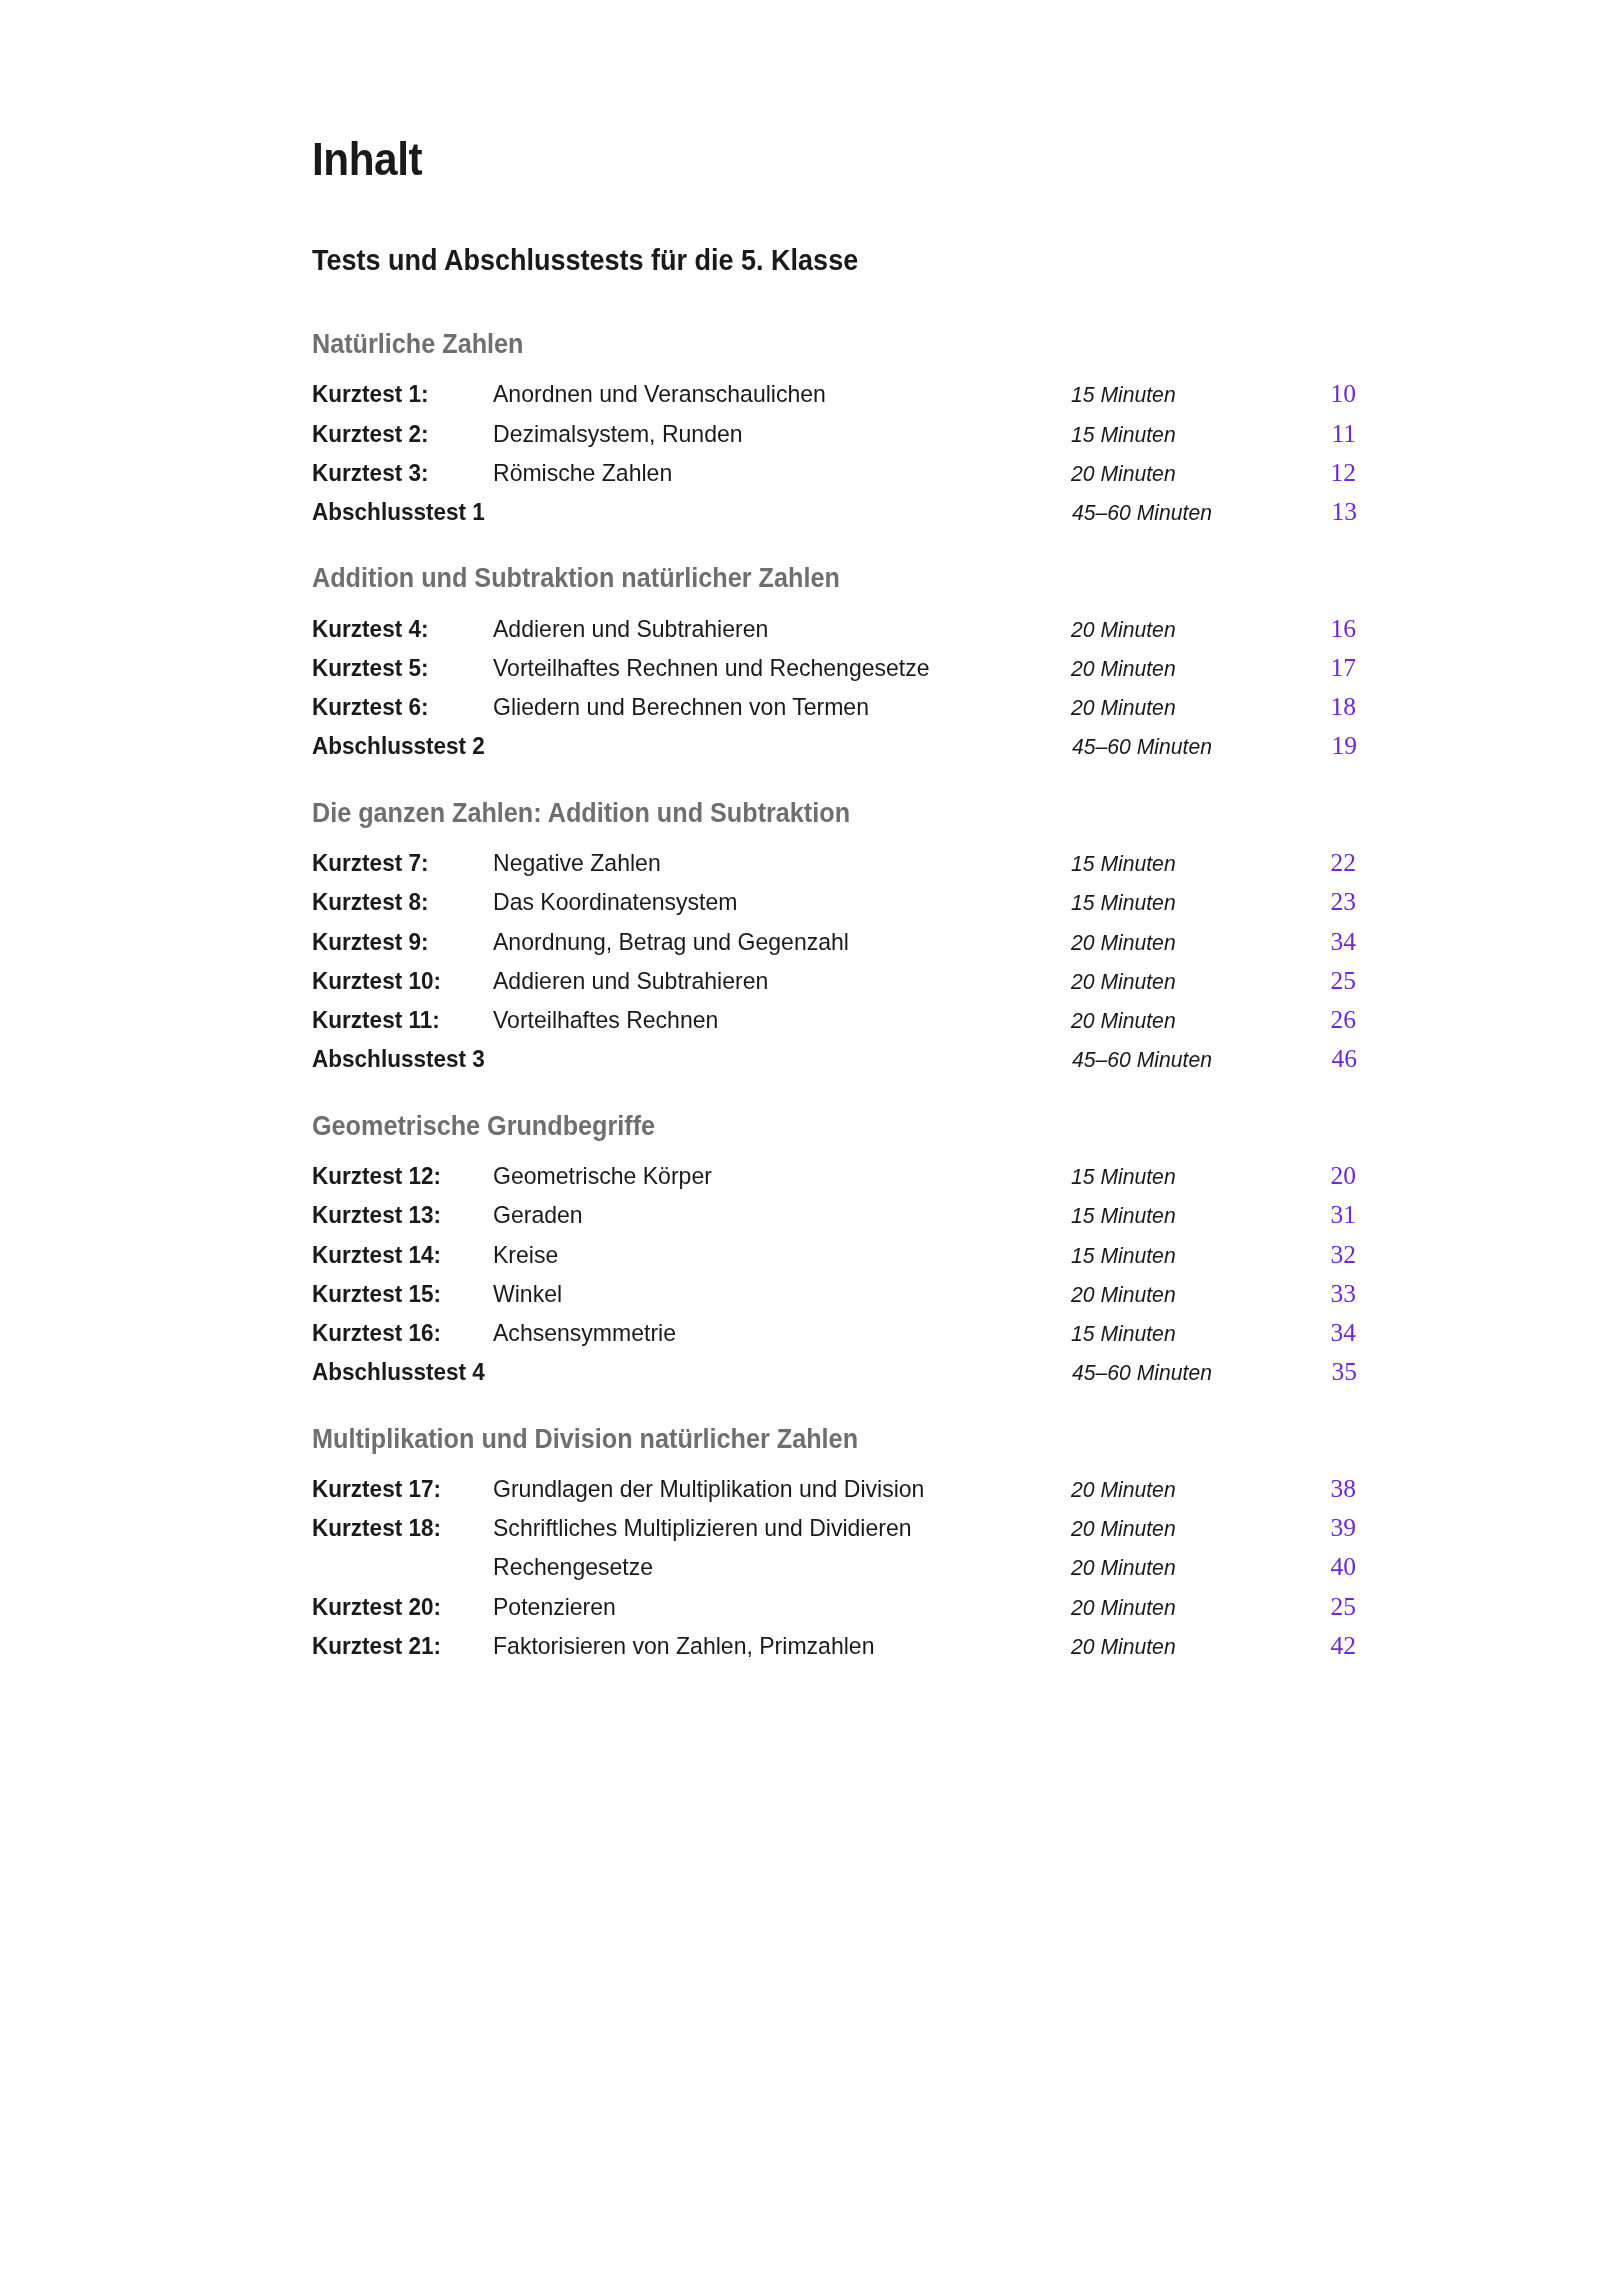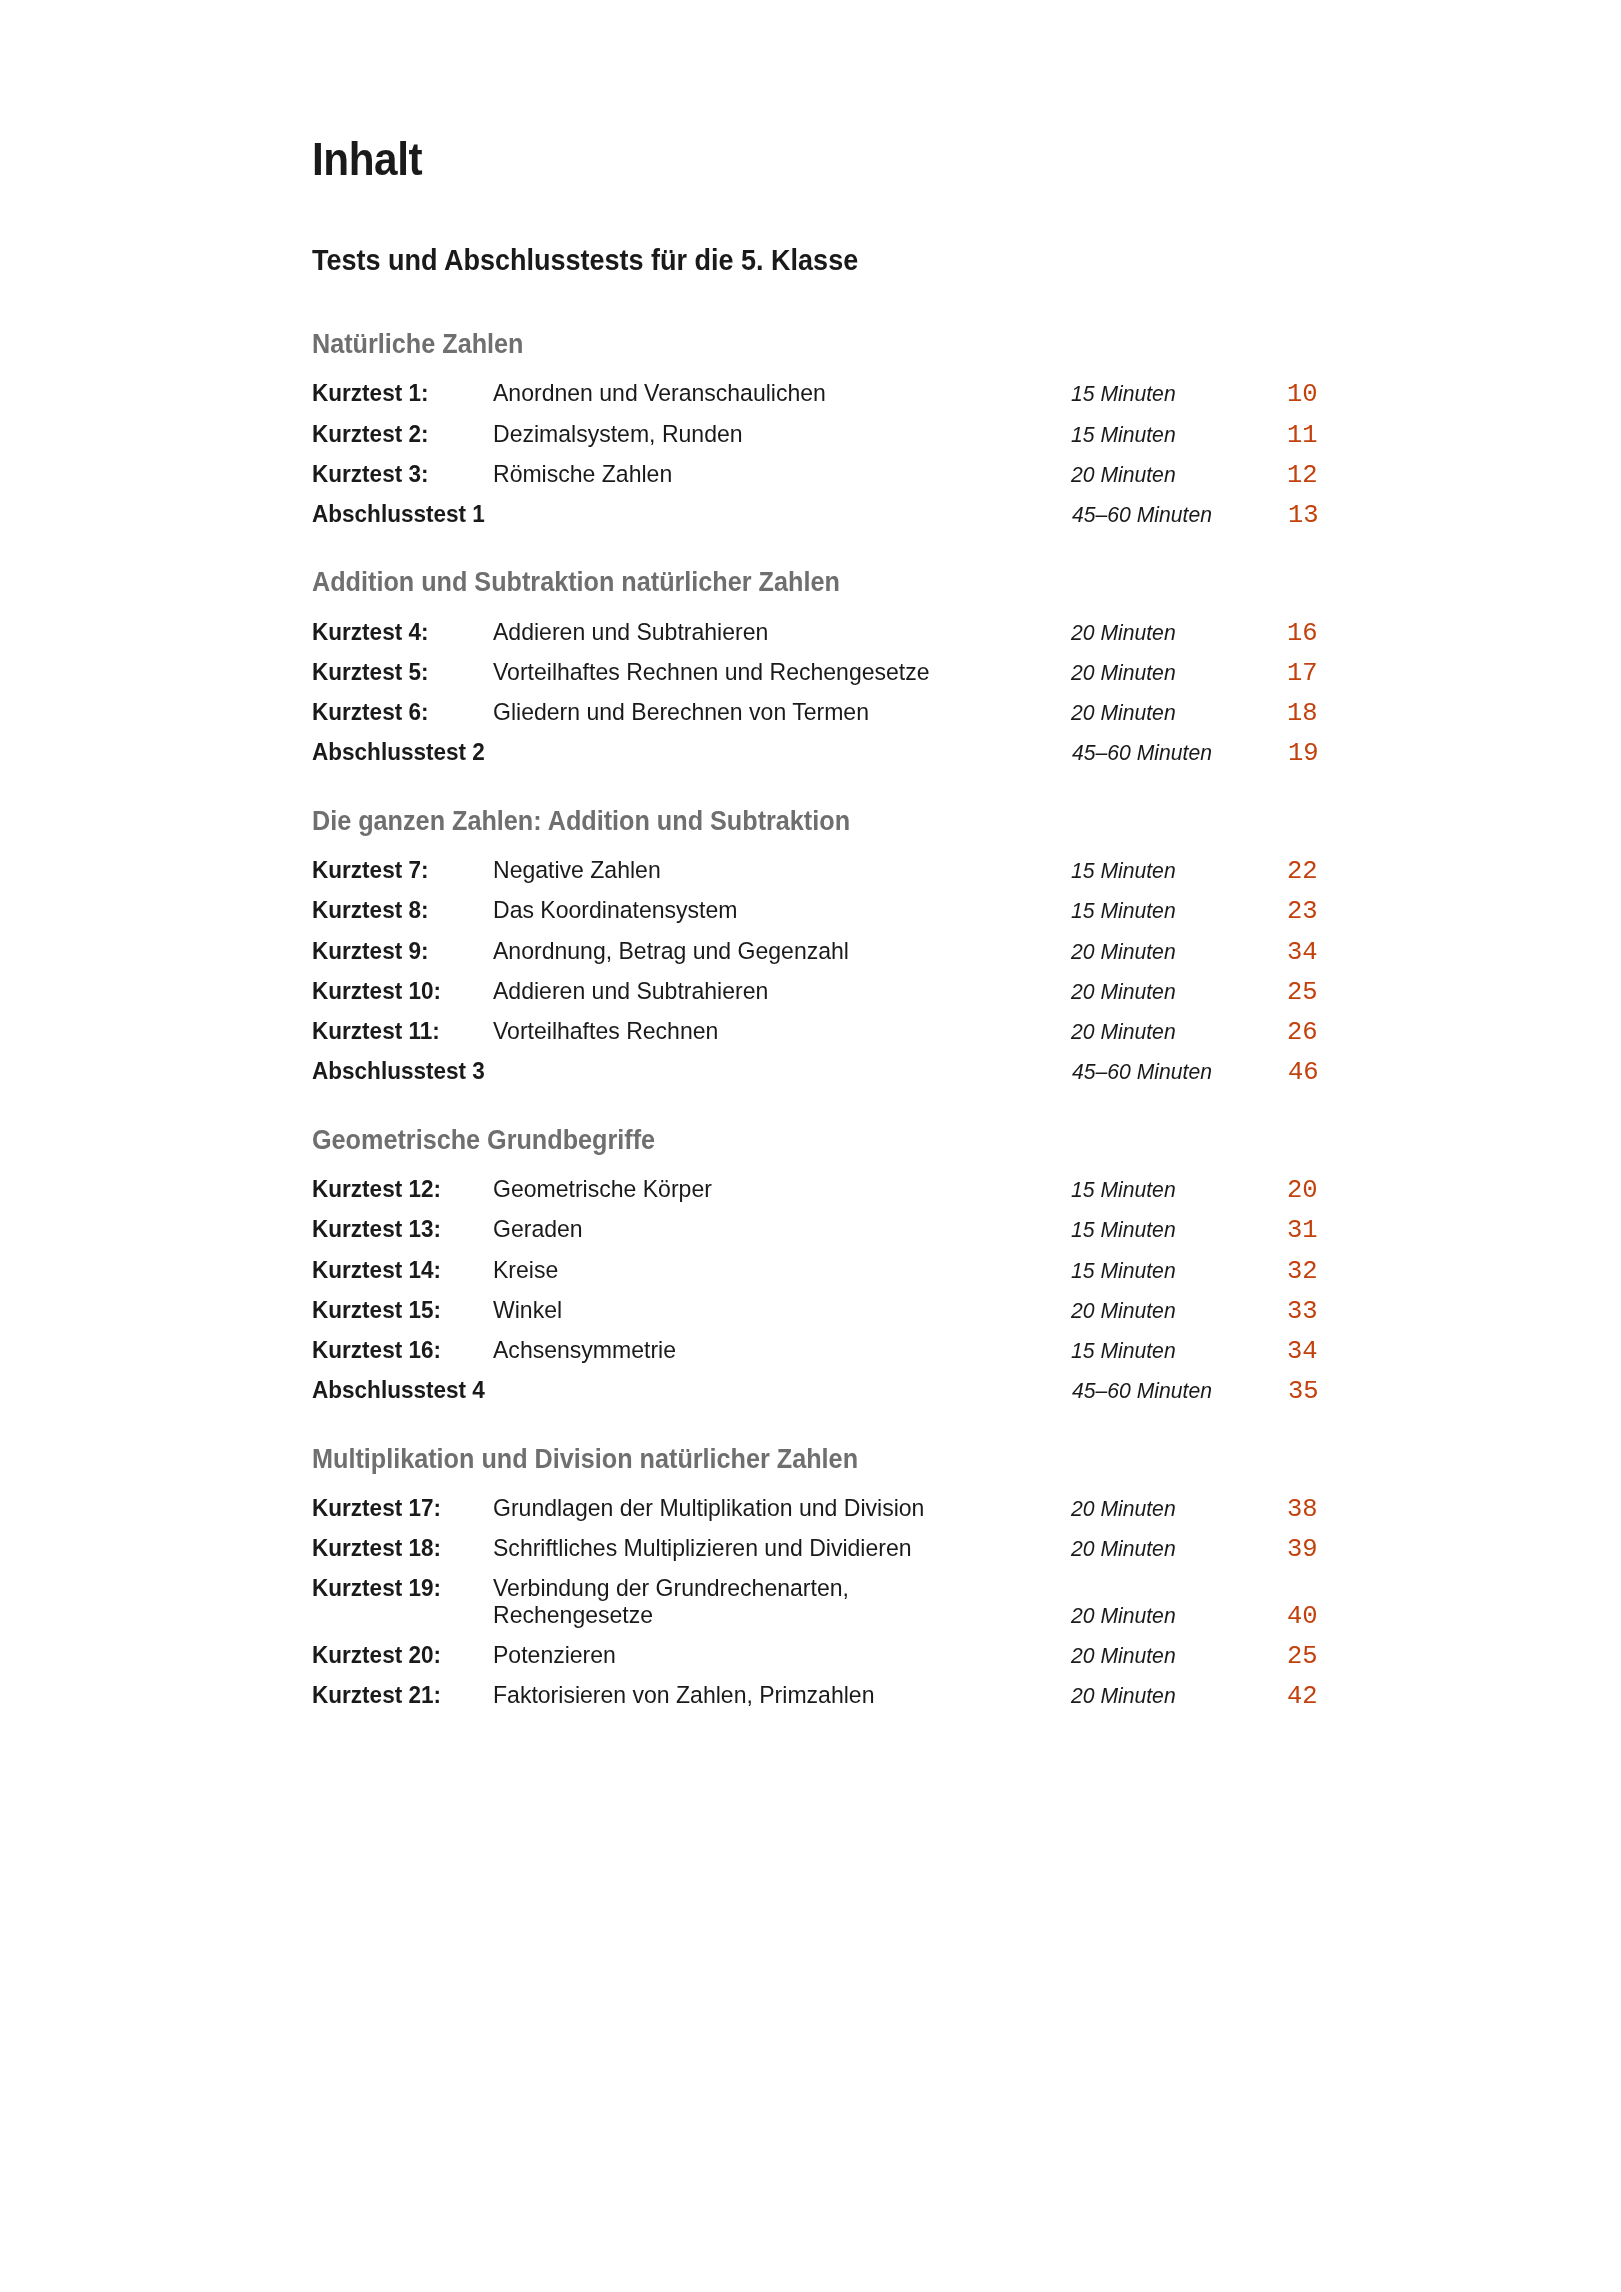--- a/index.html
+++ b/index.html
@@ -114,25 +114,25 @@
     font-size: 22.5px;
     color: #1a1a1a;
     transform: scaleX(0.94);
     transform-origin: left center;
     white-space: nowrap;
   }
 
   .cell-page {
     flex: 0 0 auto;
     width: 69px;
-    text-align: left;
-    font-family: Liberation Mono, monospace;
+    text-align: right;
+    font-family: Liberation Serif, serif;
     font-weight: normal;
     font-size: 25.5px;
-    color: #c2410c;
+    color: #6d28d9;
     white-space: nowrap;
   }
 
   
   .row.final .cell-label {
     width: 760px;
   }
 
   
   .row.cont .cell-label { visibility: hidden; }
@@ -295,26 +295,20 @@
               <span class="cell-title">Grundlagen der Multiplikation und Division</span>
               <span class="cell-time">20 Minuten</span>
               <span class="cell-page">38</span>
             </div>
             <div class="row">
               <span class="cell-label">Kurztest 18:</span>
               <span class="cell-title">Schriftliches Multiplizieren und Dividieren</span>
               <span class="cell-time">20 Minuten</span>
               <span class="cell-page">39</span>
             </div>
-            <div class="row tight">
-              <span class="cell-label">Kurztest 19:</span>
-              <span class="cell-title">Verbindung der Grundrechenarten,</span>
-              <span class="cell-time"></span>
-              <span class="cell-page"></span>
-            </div>
             <div class="row cont">
               <span class="cell-label"></span>
               <span class="cell-title">Rechengesetze</span>
               <span class="cell-time">20 Minuten</span>
               <span class="cell-page">40</span>
             </div>
             <div class="row">
               <span class="cell-label">Kurztest 20:</span>
               <span class="cell-title">Potenzieren</span>
               <span class="cell-time">20 Minuten</span>

